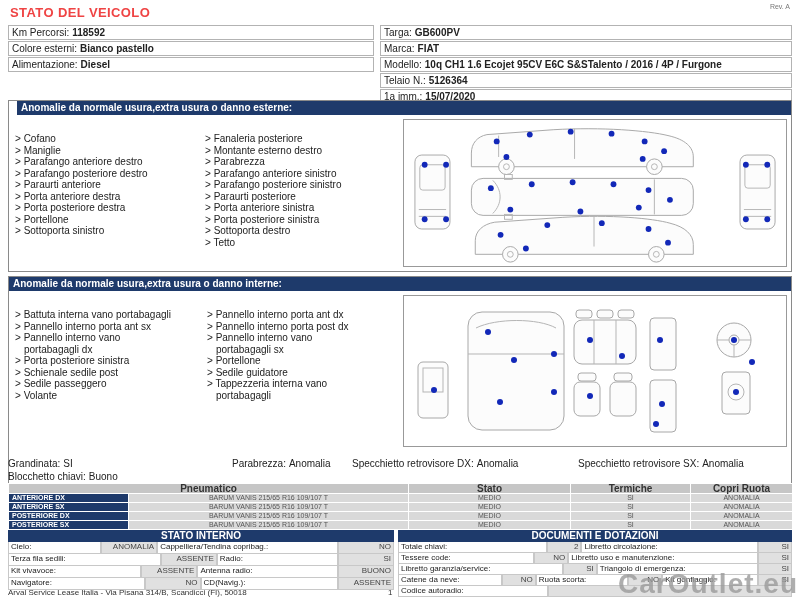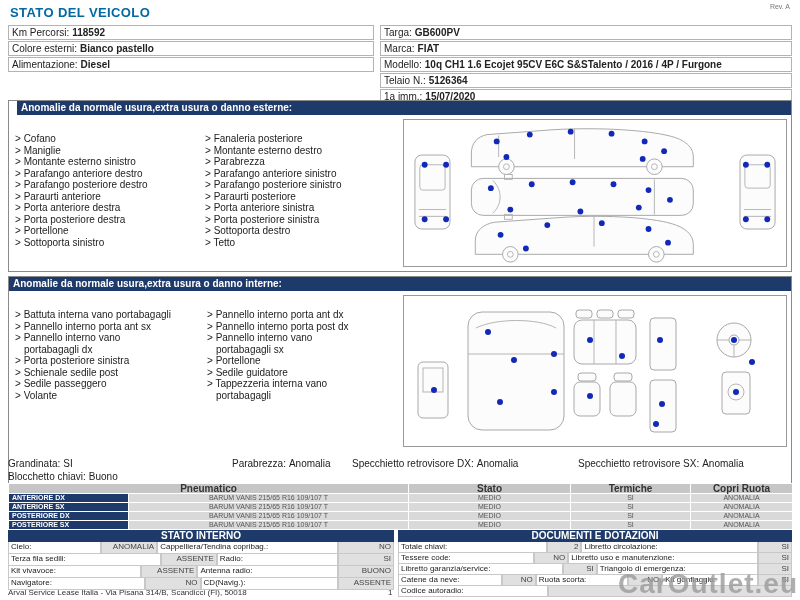--- a/index.html
+++ b/index.html
@@ -1,21 +1,21 @@
 <!DOCTYPE html>
 <html><head>
 <meta charset="utf-8">
 <style>
   * { box-sizing: border-box; margin: 0; padding: 0; }
   html,body { width: 800px; height: 600px; }
   body { font-family: "Liberation Sans", sans-serif; background: #ffffff; position: relative; overflow: hidden; color:#222; }
 
   .page { position:absolute; inset:0; background:#fff; }
 
-  .title { position:absolute; left:10px; top:5px; font-size:13px; font-weight:bold; color:#0369a1; letter-spacing:.4px; }
+  .title { position:absolute; left:10px; top:5px; font-size:13px; font-weight:bold; color:#ef4444; letter-spacing:.4px; }
   .rev   { position:absolute; right:10px; top:3px; font-size:7px; color:#777; }
 
   .info-col { position:absolute; top:25px; font-size:10px; }
   .info-left  { left:8px;  width:366px; }
   .info-right { left:380px; width:412px; }
   .info-row { border:1px solid #b3b3b3; padding:1px 3px; margin-bottom:1px; min-height:13px; line-height:11px; background:#fff; }
   .info-row .lbl { margin-right:3px; }
   .info-row .val { font-weight:bold; }
 
   .sect { position:absolute; left:8px; width:784px; border:1px solid #8a8a8a; background:#fff; }
@@ -88,21 +88,20 @@
     <div class="info-row"><span class="lbl">Telaio N.:</span><span class="val">5126364</span></div>
     <div class="info-row"><span class="lbl">1a imm.:</span><span class="val">15/07/2020</span></div>
   </div>
 
   <div class="sect" id="ext">
     <div class="sect-header">Anomalie da normale usura,extra usura o danno esterne:</div>
     <div class="lists">
       <div class="col">
           <div class="anomaly-item">Cofano</div>
           <div class="anomaly-item">Maniglie</div>
-          <div class="anomaly-item">Montante esterno sinistro</div>
           <div class="anomaly-item">Parafango anteriore destro</div>
           <div class="anomaly-item">Parafango posteriore destro</div>
           <div class="anomaly-item">Paraurti anteriore</div>
           <div class="anomaly-item">Porta anteriore destra</div>
           <div class="anomaly-item">Porta posteriore destra</div>
           <div class="anomaly-item">Portellone</div>
           <div class="anomaly-item">Sottoporta sinistro</div>
         </div>
       <div class="col">
           <div class="anomaly-item">Fanaleria posteriore</div>

